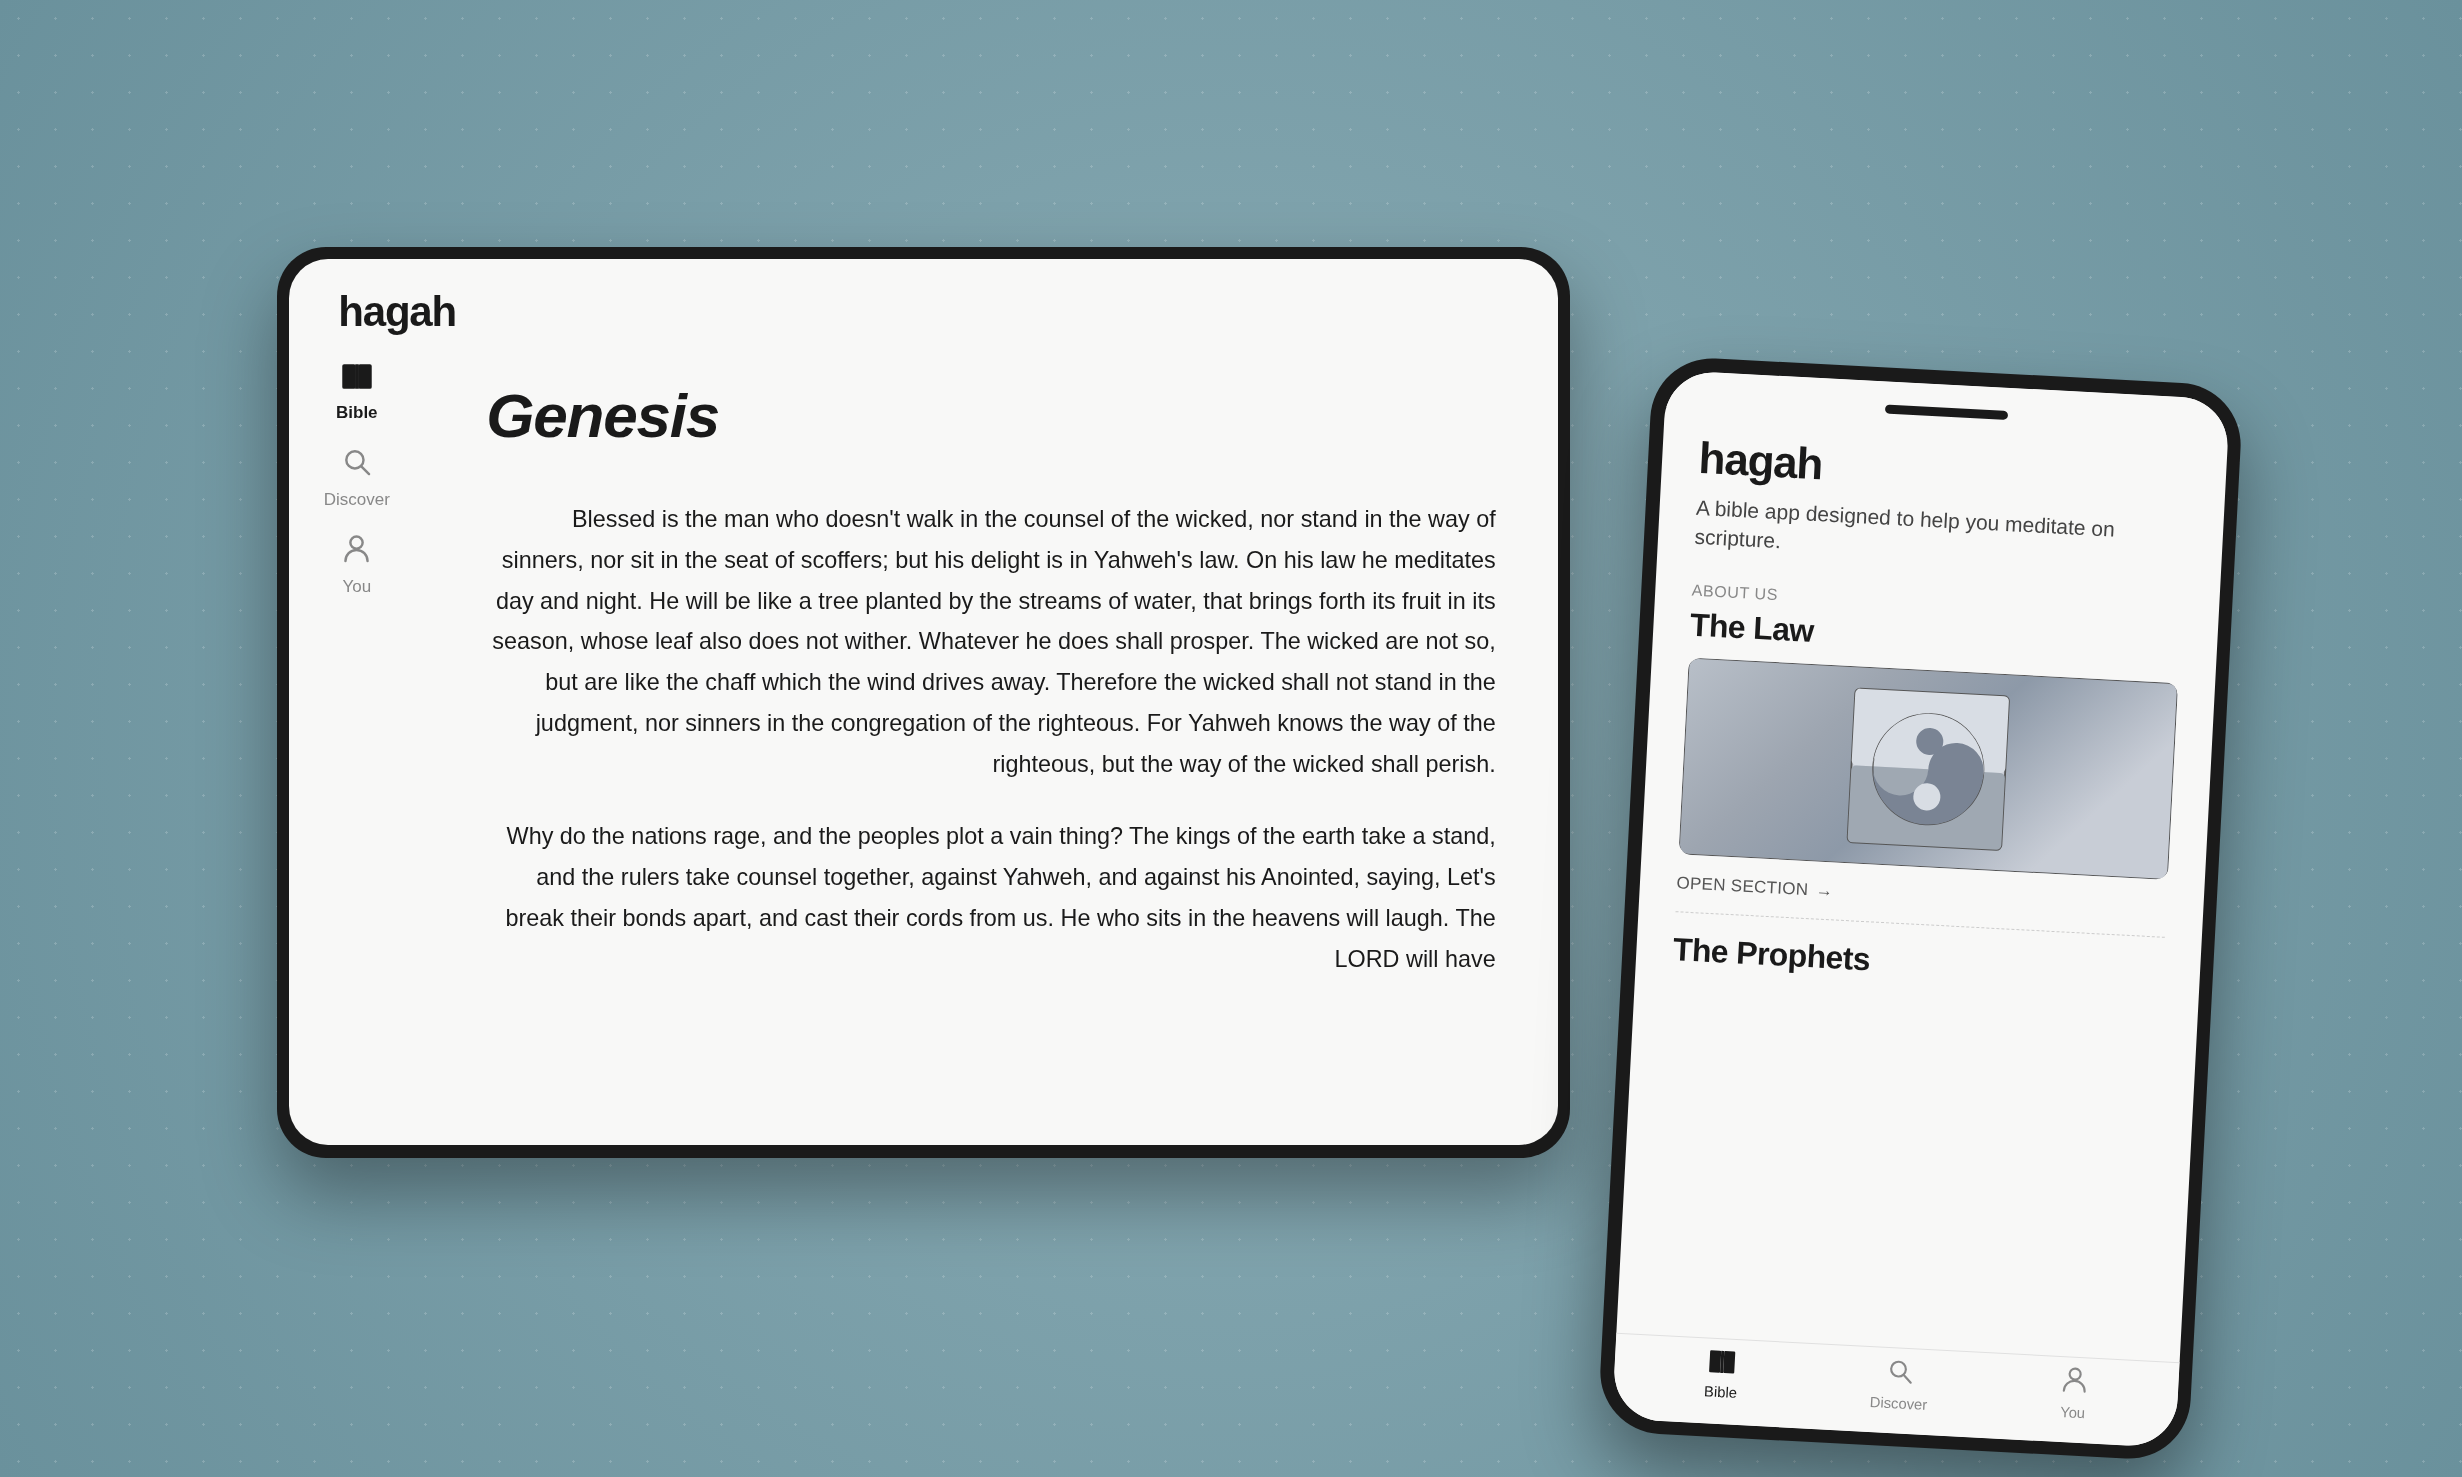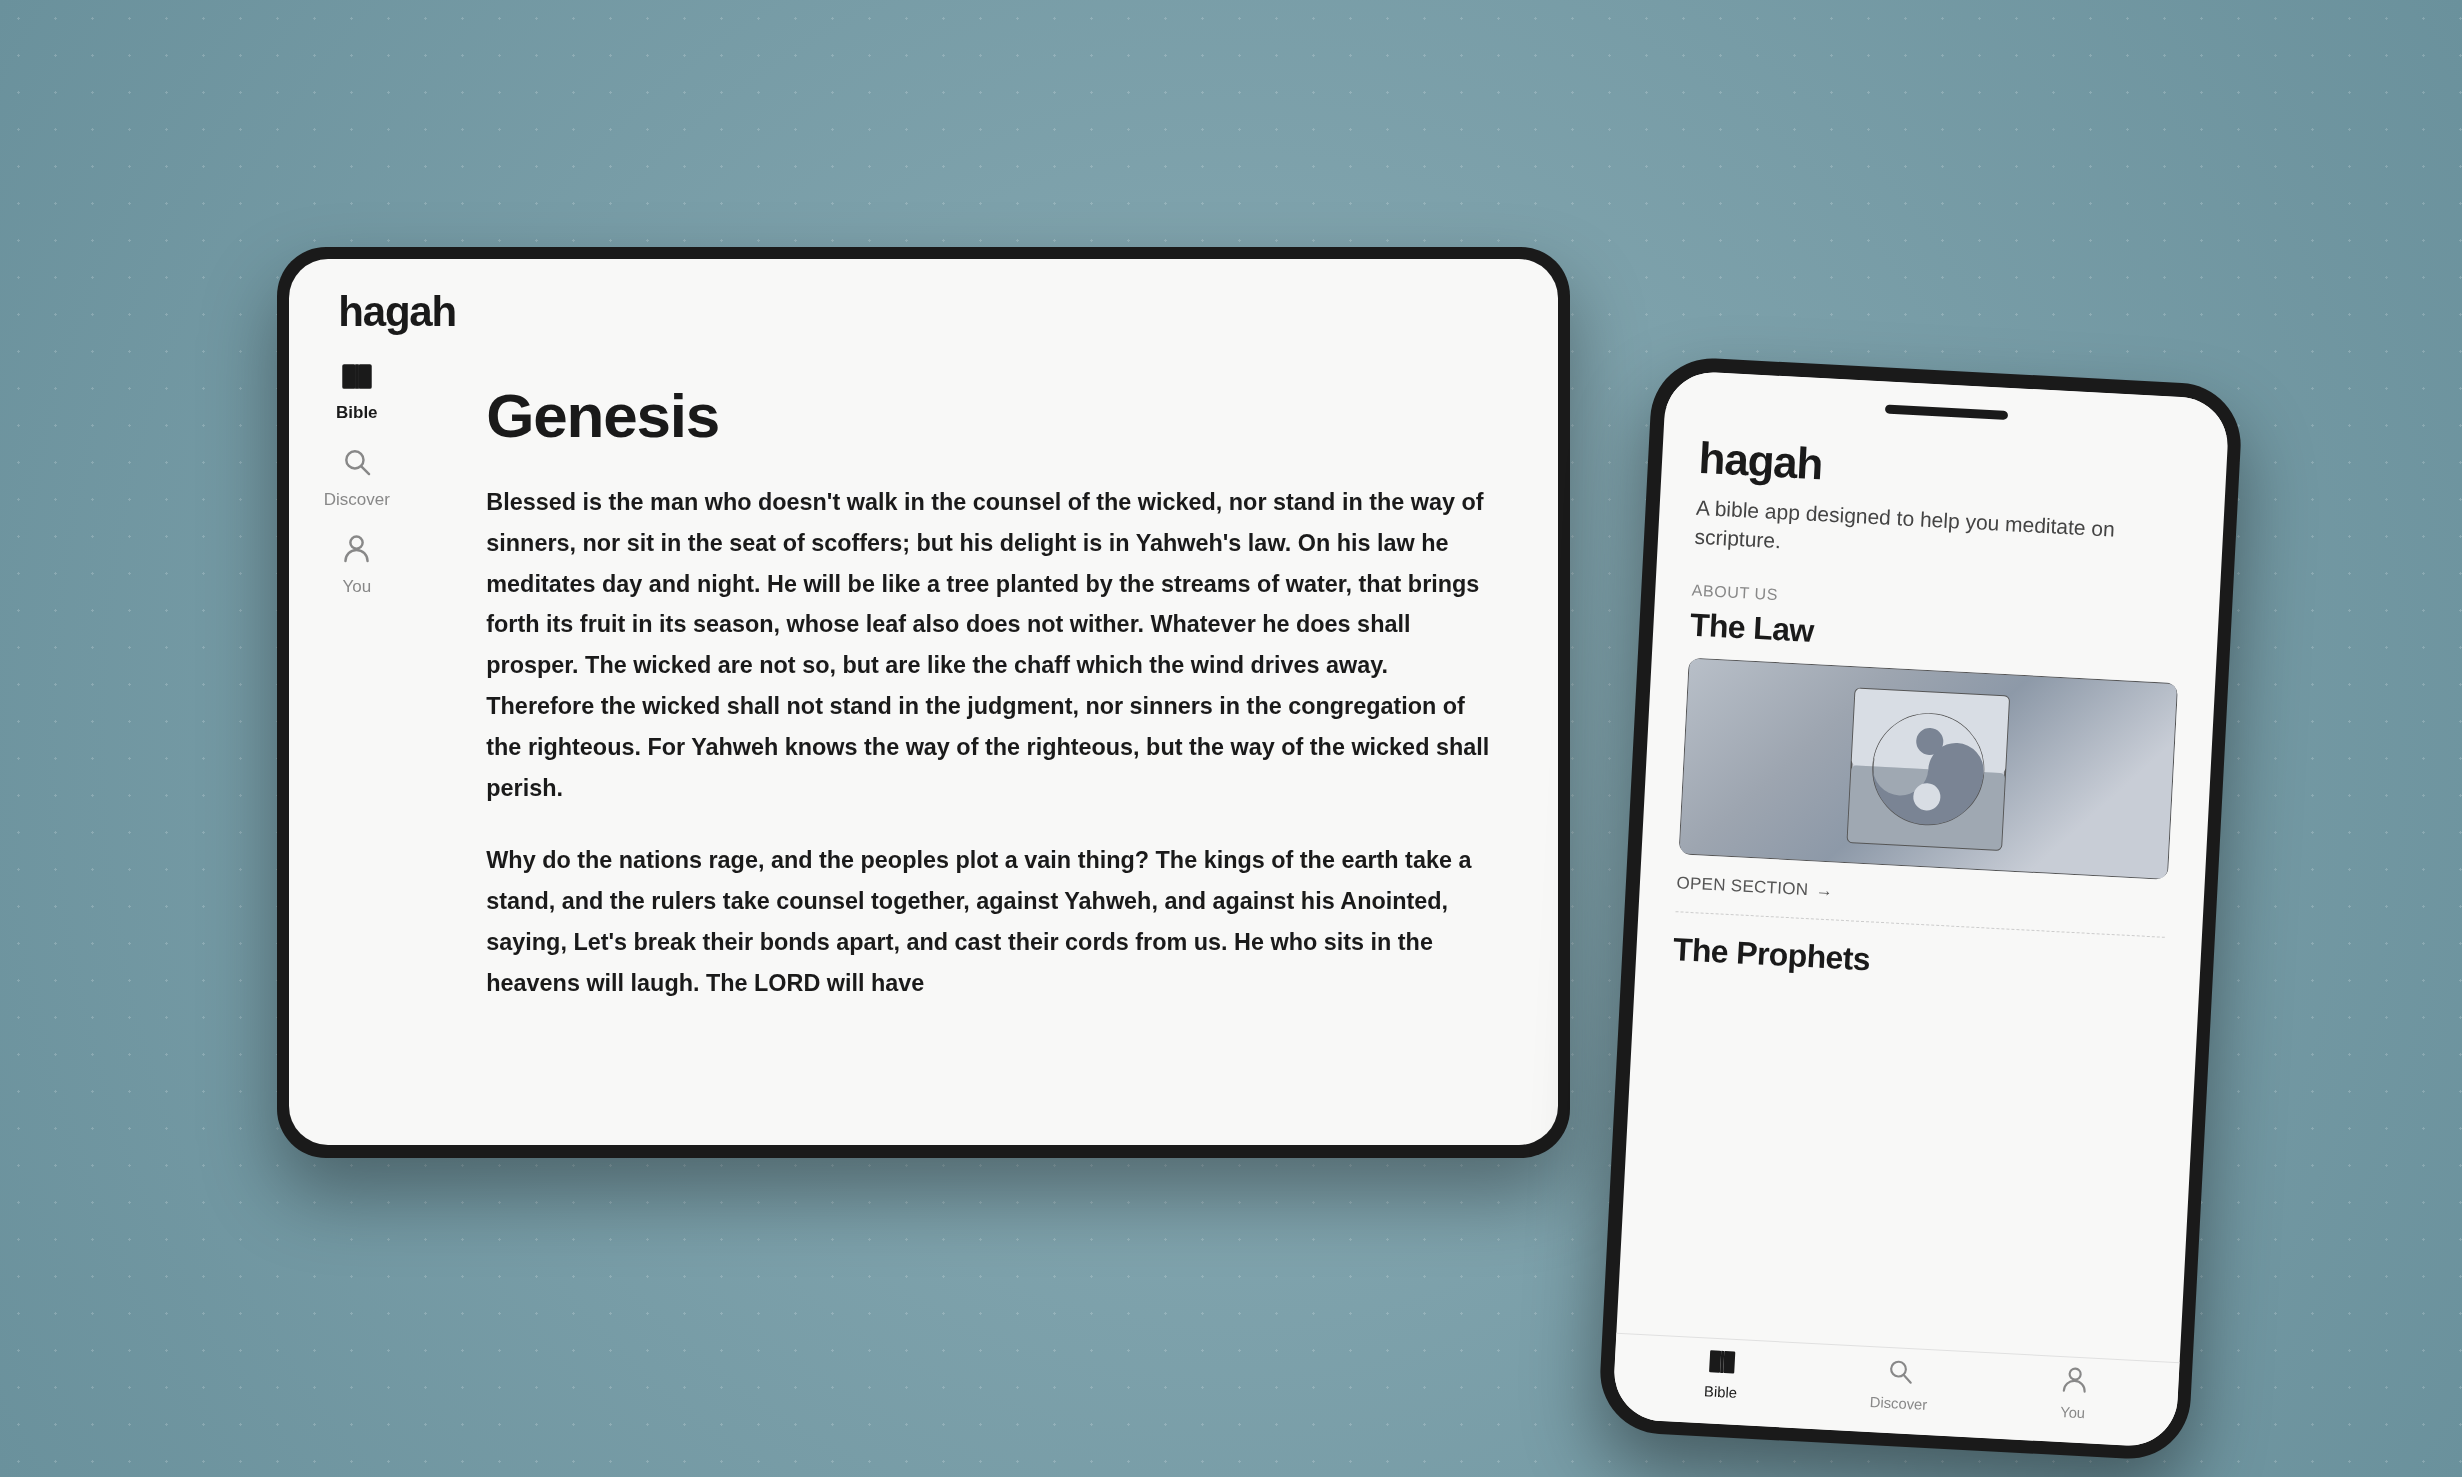--- a/index.html
+++ b/index.html
@@ -123,29 +123,31 @@
     .tablet-content {
       flex: 1;
       padding: 31px 62px;
       overflow: hidden;
     }
 
     .tablet-chapter-title {
       font-size: 62px;
       font-weight: 700;
       color: #1a1a1a;
-      margin-bottom: 31px;
+      margin-bottom: 48px;
       letter-spacing: -1.2px;
+      font-style: italic;
     }
 
     .tablet-text {
       font-size: 23.4px;
       line-height: 1.75;
       color: #1a1a1a;
-      font-weight: 700;
+      font-weight: 400;
+      text-align: right;
     }
 
     .tablet-text p {
       margin-bottom: 31px;
     }
 
     
     .phone {
       position: absolute;
       right: 0px;

